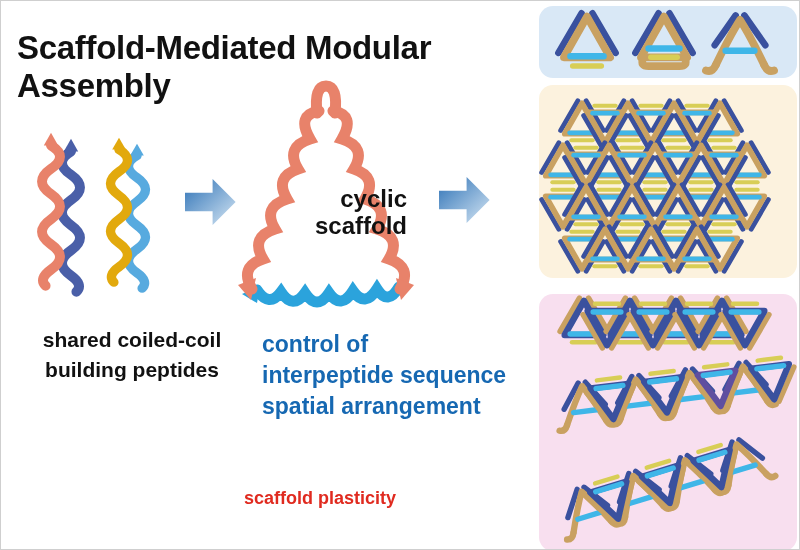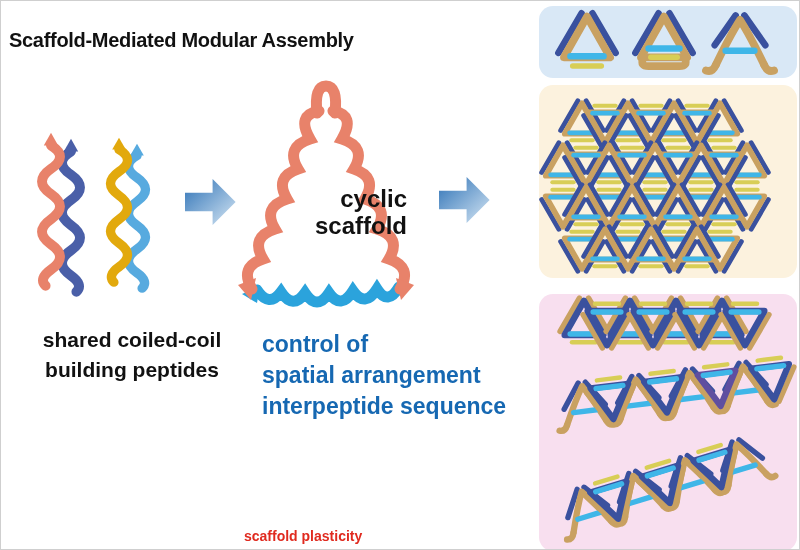--- a/index.html
+++ b/index.html
@@ -3,25 +3,25 @@
 <meta charset="utf-8">
 <style>
   html,body{margin:0;padding:0;background:#fff;}
   .canvas{
     position:relative;width:800px;height:550px;background:var(--background,#fff);
     overflow:hidden;font-family:"Liberation Sans",sans-serif;box-sizing:border-box;
     border:1px solid #cfcfcf;
   }
   .layer{position:absolute;left:0;top:0;width:800px;height:550px;}
   .txt{position:absolute;font-weight:bold;}
-  .title{left:8px;top:28px;width:500px;font-size:20px;letter-spacing:-0.3px;color:var(--title_text,#111);}
+  .title{left:16px;top:28px;width:500px;font-size:33px;letter-spacing:-0.3px;color:var(--title_text,#111);}
   .caption{left:0;top:324px;width:214px;text-align:center;font-size:21px;line-height:30px;color:var(--label_text,#111);margin-left:24px;}
   .cyclic{left:266px;top:184px;width:140px;text-align:right;font-size:24px;line-height:27px;color:var(--label_text,#111);}
   .controls{left:261px;top:328px;width:300px;font-size:23px;line-height:31px;color:var(--blue_text,#1668B2);}
-  .plasticity{left:243px;top:487px;width:300px;font-size:14px;color:var(--red_text,#E02A1F);margin-top:40px;}
+  .plasticity{left:243px;top:487px;width:300px;font-size:18px;color:var(--red_text,#E02A1F);}
   
   .frame{fill:none;stroke:var(--tfr,var(--tri_tan,#C9A161));stroke-width:7;stroke-linejoin:round;stroke-linecap:round;}
   .rod{fill:none;stroke:var(--trd,var(--tri_navy,#3A519E));stroke-width:6;stroke-linecap:round;}
   .bar{fill:none;stroke:var(--tcy,var(--tri_cyan,#3FB6E8));stroke-width:6;stroke-linecap:round;}
   .base{fill:none;stroke:var(--tyl,var(--tri_yellow,#D8CE56));stroke-width:5;stroke-linecap:round;}
   .hx{fill:none;stroke:var(--hx,var(--salmon,#E8826A));stroke-width:11;stroke-linecap:round;}
   .hxtip{fill:var(--hx,var(--salmon,#E8826A));}
   .scal{fill:none;stroke:var(--salmon,#E8826A);stroke-width:11;stroke-linecap:round;}
   .scab{fill:none;stroke:var(--scaffold_blue,#2BA3DC);stroke-width:11;stroke-linecap:round;}
 </style>
@@ -179,19 +179,19 @@
     <div>building peptides</div>
   </div>
 
   <div class="txt cyclic">
     <div>cyclic</div>
     <div>scaffold</div>
   </div>
 
   <div class="txt controls">
     <div>control of</div>
+    <div>interpeptide sequence</div>
     <div>spatial arrangement</div>
-    <div>interpeptide sequence</div>
   </div>
 
   <div class="txt plasticity">scaffold plasticity</div>
 
 </div>
 
 </body></html>

